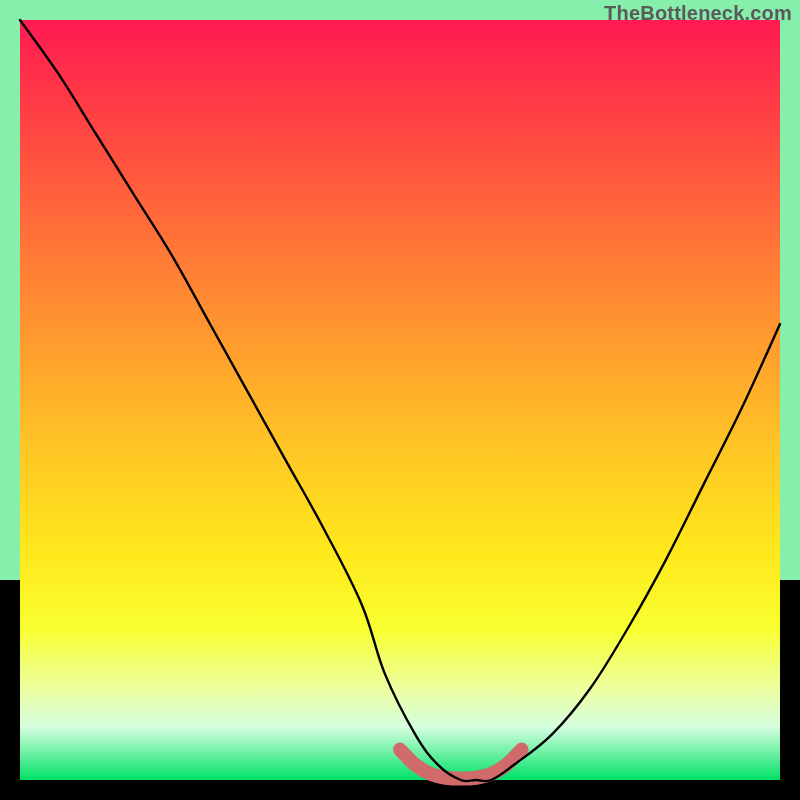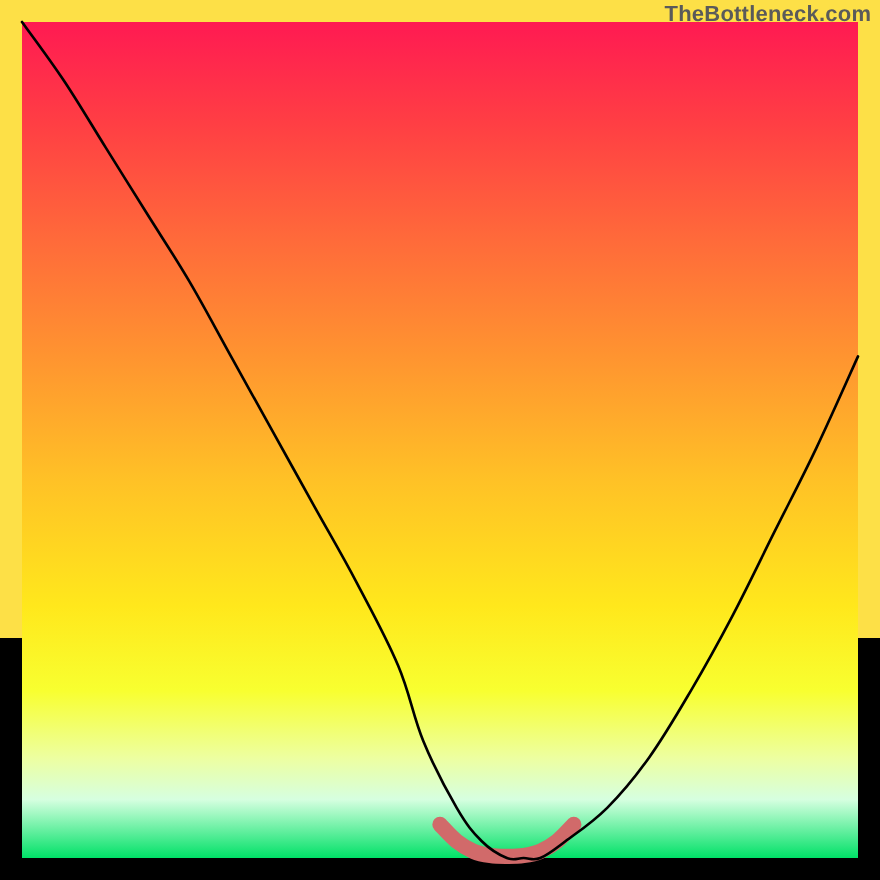--- a/index.html
+++ b/index.html
@@ -8,21 +8,21 @@
     width: 800px;
     height: 800px;
     background: #000;
     overflow: hidden;
     font-family: Arial, Helvetica, sans-serif;
   }
   .stage {
     position: relative;
     width: 800px;
     height: 580px;
-    background: #fde047;
+    background: #86efac;
   }
   .plot {
     position: absolute;
     left: 20px;
     top: 20px;
     width: 760px;
     height: 760px;
     background: linear-gradient(
       to bottom,
       #ff1a52 0%,

